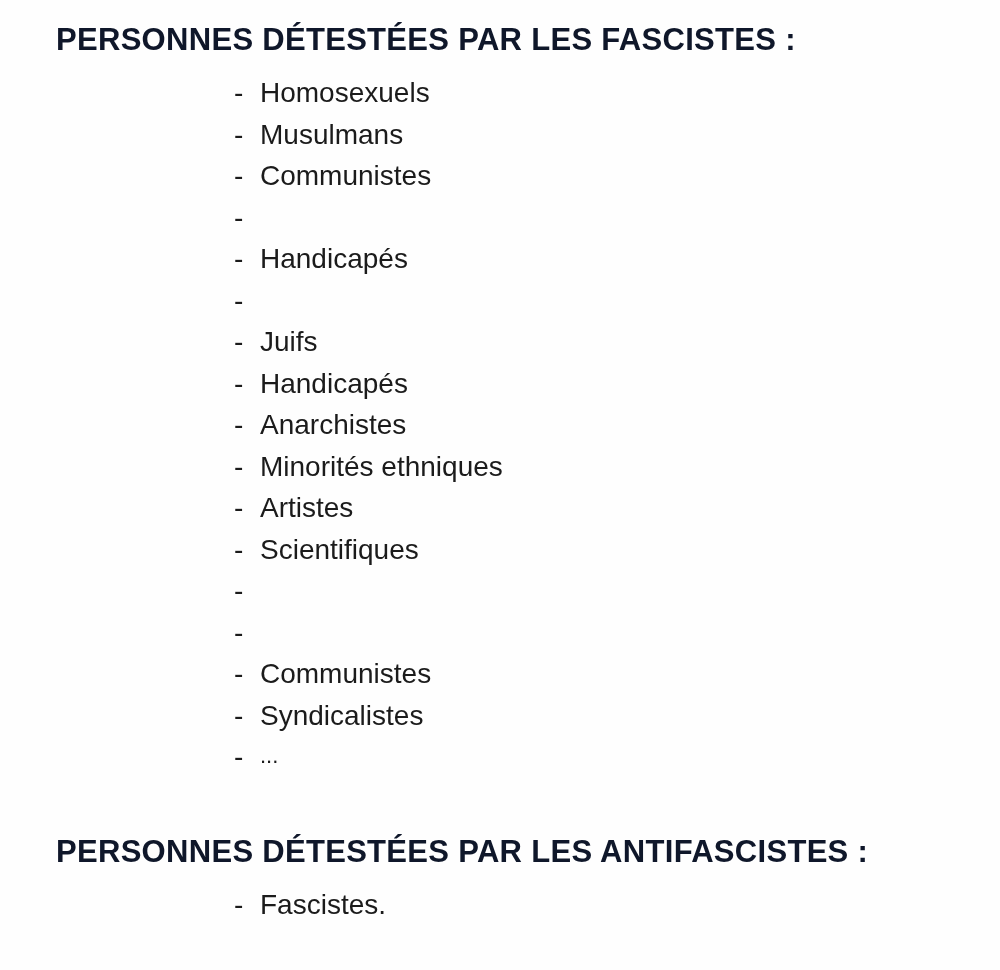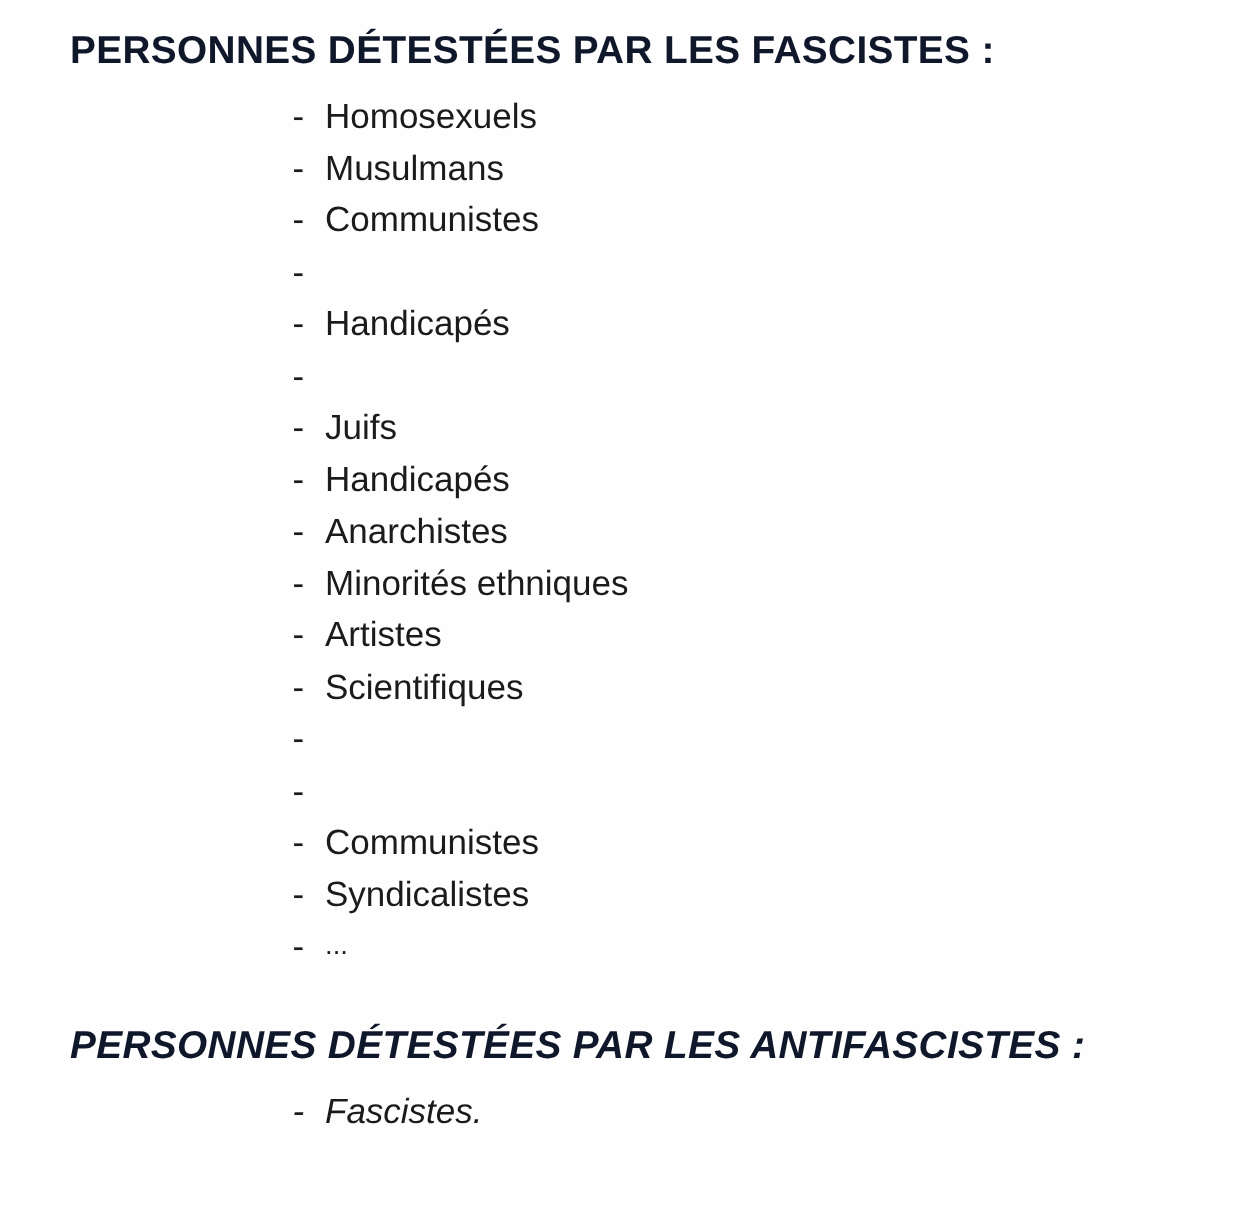--- a/index.html
+++ b/index.html
@@ -53,22 +53,21 @@
   }
   .item-label {
     white-space: nowrap;
   }
   .ellipsis-item .item-label {
     font-size: 22px;
     position: relative;
     top: -3px;
   }
   .section-second {
-    margin-top: 38px;
-    font-style: italic;
+    margin-top: 54px;
   }
   .section-second .list {
     margin-top: 12px;
   }
 </style>
 </head>
 <body>
 
 <div class="page">
 

